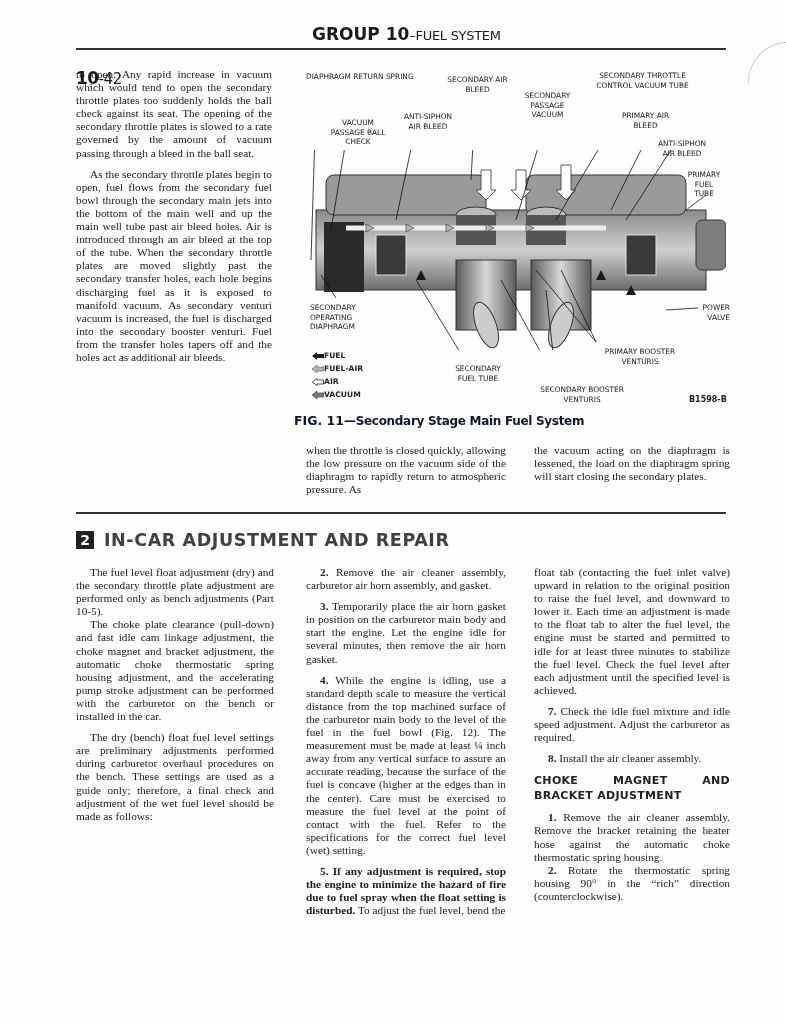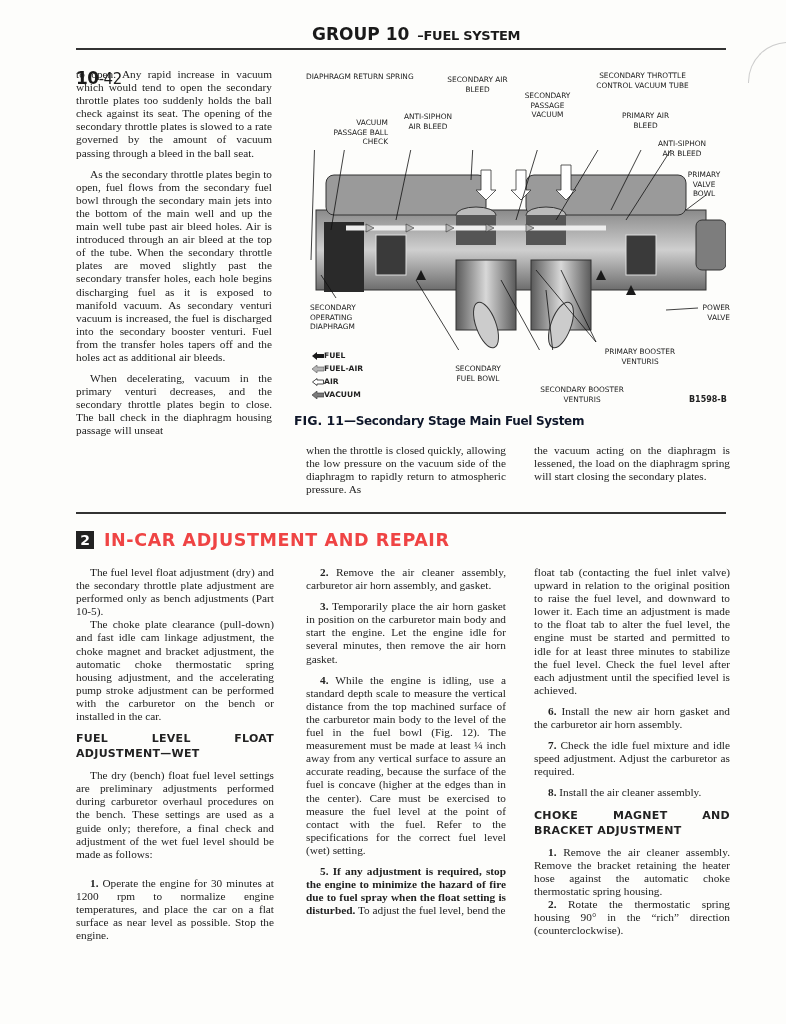--- a/index.html
+++ b/index.html
@@ -4,60 +4,59 @@
 <style>
   html, body { margin: 0; padding: 0; }
   body {
     width: 786px; height: 1024px; background: #fdfdfb; position: relative; overflow: hidden;
     font-family: "Liberation Serif", serif; color: #222;
   }
   .abs { position: absolute; }
   .hdr-num { left: 76px; top: 24px; font-family: "DejaVu Sans", sans-serif; font-weight: bold; font-size: 17px; letter-spacing: -0.5px; color: #1a1a1a; margin-top: 44px; }
   .hdr-num .small { font-weight: normal; font-size: 15px; }
   .hdr-title { left: 312px; top: 24px; font-family: "DejaVu Sans", sans-serif; font-weight: bold; font-size: 17px; color: #1a1a1a; }
-  .hdr-title .sub { font-weight: bold; font-size: 13px; letter-spacing: -0.3px; padding-left: 8px; }
+  .hdr-title .sub { font-weight: normal; font-size: 13px; letter-spacing: -0.3px; }
   .hdr-rule { left: 76px; top: 48px; width: 650px; height: 2px; background: #333; }
   .rule2 { left: 76px; top: 512px; width: 650px; height: 2px; background: #333; }
   .corner-arc { left: 748px; top: 42px; width: 40px; height: 40px; border-top: 1px solid #ccc; border-left: 1px solid #ccc; border-radius: 40px 0 0 0; }
   .col { font-size: 11.3px; line-height: 13.1px; text-align: justify; }
   .col p { margin: 0 0 8px 0; text-indent: 14px; }
   .col p.noind { text-indent: 0; }
   .num { font-weight: bold; }
   .bold-run { font-weight: bold; }
   .subhead { font-family: "DejaVu Sans", sans-serif; font-weight: bold; font-size: 11px; line-height: 15px; margin: 4px 0 6px 0; letter-spacing: 0.3px; text-indent: 0 !important; }
   .c1-top { left: 76px; top: 68px; width: 196px; }
   .c2-mid { left: 306px; top: 444px; width: 200px; }
   .c3-mid { left: 534px; top: 444px; width: 196px; }
   .c1-bot { left: 76px; top: 566px; width: 198px; }
   .c2-bot { left: 306px; top: 566px; width: 200px; }
   .c3-bot { left: 534px; top: 566px; width: 196px; }
   .sec-head { left: 76px; top: 530px; display: flex; align-items: center; gap: 10px; }
   .sec-badge { width: 18px; height: 18px; background: #222; color: #fff; font-family: "DejaVu Sans", sans-serif; font-weight: bold; font-size: 14px; display: flex; align-items: center; justify-content: center; }
-  .sec-title { font-family: "DejaVu Sans", sans-serif; font-weight: bold; font-size: 17.5px; letter-spacing: 0.6px; color: #ef4444; }
+  .sec-title { font-family: "DejaVu Sans", sans-serif; font-weight: bold; font-size: 17.5px; letter-spacing: 0.6px; color: #404040; }
   .fig-caption { left: 294px; top: 413px; font-family: "DejaVu Sans", sans-serif; font-weight: bold; font-size: 12.5px; color: #0f172a; }
   .fig-caption .cap-t { font-size: 12px; letter-spacing: -0.3px; }
   .fig-code { left: 689px; top: 395px; font-family: "DejaVu Sans", sans-serif; font-weight: bold; font-size: 8px; color: #222; }
   .lbl { font-family: "DejaVu Sans", sans-serif; font-size: 7.4px; line-height: 9.6px; color: #1a1a1a; text-align: center; white-space: nowrap; }
   .legend { left: 312px; top: 349px; font-family: "DejaVu Sans", sans-serif; font-weight: bold; font-size: 7.6px; }
   .legend-item { display: flex; align-items: center; height: 13px; gap: 0; }
   .legend-icon { width: 12px; height: 8px; }
   .diagram { left: 306px; top: 150px; width: 420px; height: 200px; }
 </style>
 </head>
 <body>
 
 <div class="abs hdr-num"><span>10</span><span class="small">-42</span></div>
 <div class="abs hdr-title"><span>GROUP 10</span><span class="sub">–FUEL SYSTEM</span></div>
 <div class="abs hdr-rule"></div>
 <div class="abs corner-arc"></div>
 
 <div class="abs col c1-top">
   <p class="noind">to open. Any rapid increase in vacuum which would tend to open the secondary throttle plates too suddenly holds the ball check against its seat. The opening of the secondary throttle plates is slowed to a rate governed by the amount of vacuum passing through a bleed in the ball seat.</p>
   <p>As the secondary throttle plates begin to open, fuel flows from the secondary fuel bowl through the secondary main jets into the bottom of the main well and up the main well tube past air bleed holes. Air is introduced through an air bleed at the top of the tube. When the secondary throttle plates are moved slightly past the secondary transfer holes, each hole begins discharging fuel as it is exposed to manifold vacuum. As secondary venturi vacuum is increased, the fuel is discharged into the secondary booster venturi. Fuel from the transfer holes tapers off and the holes act as additional air bleeds.</p>
-  <p>When decelerating, vacuum in the primary venturi decreases, and the secondary throttle plates begin to close. The ball check in the diaphragm housing passage will unseat</p>
 </div>
 
 <div class="abs diagram">
   <svg width="420" height="200" viewBox="0 0 420 200">
     <defs>
       <linearGradient id="metal" x1="0" y1="0" x2="0" y2="1">
         <stop offset="0" stop-color="#8a8a8a"></stop>
           <stop offset="0.5" stop-color="#cfcfcf"></stop>
           <stop offset="1" stop-color="#6d6d6d"></stop>
       </linearGradient>
@@ -121,32 +120,32 @@
       <line x1="160" y1="212" x2="110" y2="130"></line>
       <line x1="290" y1="192" x2="230" y2="120"></line>
       <line x1="290" y1="192" x2="255" y2="120"></line>
       <line x1="250" y1="230" x2="195" y2="130"></line>
       <line x1="250" y1="230" x2="240" y2="140"></line>
     </g>
   </svg>
 </div>
 
 <div class="abs lbl" style="left:306px;top:72px;text-align:left;">DIAPHRAGM RETURN SPRING</div>
-<div class="abs lbl" style="left:328px;top:118px;width:60px;white-space:normal;text-align:right;">VACUUM PASSAGE BALL CHECK</div>
+<div class="abs lbl" style="left:328px;top:118px;width:60px;white-space:normal;">VACUUM PASSAGE BALL CHECK</div>
 <div class="abs lbl" style="left:398px;top:112px;width:60px;white-space:normal;">ANTI-SIPHON AIR BLEED</div>
 <div class="abs lbl" style="left:445px;top:75px;width:65px;white-space:normal;">SECONDARY AIR BLEED</div>
 <div class="abs lbl" style="left:515px;top:91px;width:65px;white-space:normal;">SECONDARY PASSAGE VACUUM</div>
 <div class="abs lbl" style="left:595px;top:71px;width:95px;white-space:normal;">SECONDARY THROTTLE CONTROL VACUUM TUBE</div>
 <div class="abs lbl" style="left:618px;top:111px;width:55px;white-space:normal;">PRIMARY AIR BLEED</div>
 <div class="abs lbl" style="left:652px;top:139px;width:60px;white-space:normal;">ANTI-SIPHON AIR BLEED</div>
-<div class="abs lbl" style="left:684px;top:170px;width:40px;white-space:normal;">PRIMARY VALVE BOWL</div>
+<div class="abs lbl" style="left:684px;top:170px;width:40px;white-space:normal;">PRIMARY FUEL TUBE</div>
 <div class="abs lbl" style="left:310px;top:303px;width:60px;white-space:normal;text-align:left;">SECONDARY OPERATING DIAPHRAGM</div>
 <div class="abs lbl" style="left:690px;top:303px;width:40px;white-space:normal;text-align:right;">POWER VALVE</div>
 <div class="abs lbl" style="left:595px;top:347px;width:90px;white-space:normal;">PRIMARY BOOSTER VENTURIS</div>
-<div class="abs lbl" style="left:448px;top:364px;width:60px;white-space:normal;">SECONDARY FUEL BOWL</div>
+<div class="abs lbl" style="left:448px;top:364px;width:60px;white-space:normal;">SECONDARY FUEL TUBE</div>
 <div class="abs lbl" style="left:532px;top:385px;width:100px;white-space:normal;">SECONDARY BOOSTER VENTURIS</div>
 
 <div class="abs legend">
   <div class="legend-item">
     <svg class="legend-icon" viewBox="0 0 12 8">
         <polygon points="0,4 5,0 5,2 12,2 12,6 5,6 5,8" fill="#1a1a1a"></polygon>
       </svg>
     <span>FUEL</span>
   </div>
   <div class="legend-item">
@@ -182,33 +181,30 @@
 <div class="abs rule2"></div>
 
 <div class="abs sec-head">
   <div class="sec-badge">2</div>
   <div class="sec-title">IN-CAR ADJUSTMENT AND REPAIR</div>
 </div>
 
 <div class="abs col c1-bot">
   <p style="margin-bottom:0">The fuel level float adjustment (dry) and the secondary throttle plate adjustment are performed only as bench adjustments (Part 10-5).</p>
   <p>The choke plate clearance (pull-down) and fast idle cam linkage adjustment, the choke magnet and bracket adjustment, the automatic choke thermostatic spring housing adjustment, and the accelerating pump stroke adjustment can be performed with the carburetor on the bench or installed in the car.</p>
-  <p class="subhead">FUEL LEVEL FLOAT ADJUSTMENT—WET</p>
   <p style="margin-bottom:16px">The dry (bench) float fuel level settings are preliminary adjustments performed during carburetor overhaul procedures on the bench. These settings are used as a guide only; therefore, a final check and adjustment of the wet fuel level should be made as follows:</p>
-  <p><span class="num">1.</span><span> Operate the engine for 30 minutes at 1200 rpm to normalize engine temperatures, and place the car on a flat surface as near level as possible. Stop the engine.</span></p>
 </div>
 
 <div class="abs col c2-bot">
   <p><span class="num">2.</span><span> Remove the air cleaner assembly, carburetor air horn assembly, and gasket.</span></p>
   <p><span class="num">3.</span><span> Temporarily place the air horn gasket in position on the carburetor main body and start the engine. Let the engine idle for several minutes, then remove the air horn gasket.</span></p>
   <p><span class="num">4.</span><span> While the engine is idling, use a standard depth scale to measure the vertical distance from the top machined surface of the carburetor main body to the level of the fuel in the fuel bowl (Fig. 12). The measurement must be made at least ¼ inch away from any vertical surface to assure an accurate reading, because the surface of the fuel is concave (higher at the edges than in the center). Care must be exercised to measure the fuel level at the point of contact with the fuel. Refer to the specifications for the correct fuel level (wet) setting.</span></p>
   <p><span class="num">5.</span><span class="bold-run"> If any adjustment is required, stop the engine to minimize the hazard of fire due to fuel spray when the float setting is disturbed.</span><span> To adjust the fuel level, bend the</span></p>
 </div>
 
 <div class="abs col c3-bot">
   <p class="noind">float tab (contacting the fuel inlet valve) upward in relation to the original position to raise the fuel level, and downward to lower it. Each time an adjustment is made to the float tab to alter the fuel level, the engine must be started and permitted to idle for at least three minutes to stabilize the fuel level. Check the fuel level after each adjustment until the specified level is achieved.</p>
-  <p><span class="num">6.</span><span> Install the new air horn gasket and the carburetor air horn assembly.</span></p>
   <p><span class="num">7.</span><span> Check the idle fuel mixture and idle speed adjustment. Adjust the carburetor as required.</span></p>
   <p><span class="num">8.</span><span> Install the air cleaner assembly.</span></p>
   <p class="subhead">CHOKE MAGNET AND BRACKET ADJUSTMENT</p>
   <p style="margin-bottom:0"><span class="num">1.</span><span> Remove the air cleaner assembly. Remove the bracket retaining the heater hose against the automatic choke thermostatic spring housing.</span></p>
   <p><span class="num">2.</span><span> Rotate the thermostatic spring housing 90° in the “rich” direction (counterclockwise).</span></p>
 </div>
 
 </body></html>

